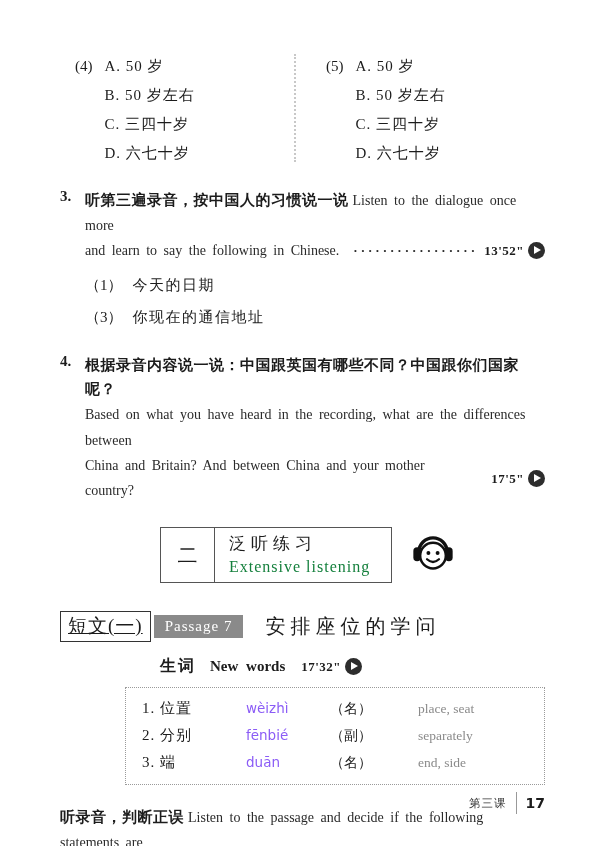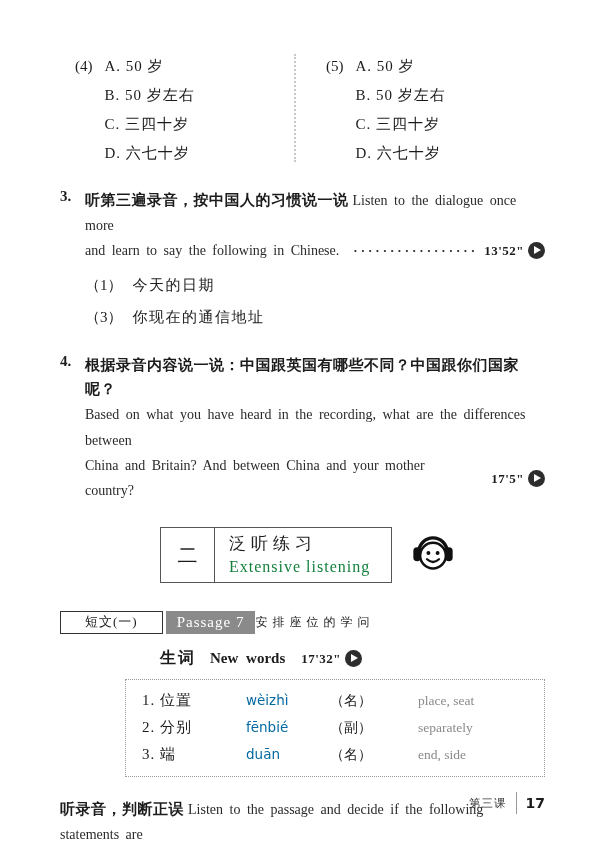--- a/index.html
+++ b/index.html
@@ -46,33 +46,33 @@
   .section-box { display:flex; width:232px; border:1px solid #555; height:56px; }
   .section-box .cell-num { width:54px; border-right:1px solid #555; display:flex; align-items:center;
                            justify-content:center; font-size:20px; }
   .section-box .cell-title { flex:1; padding:4px 0 0 14px; }
   .sec-zh { font-size:17px; letter-spacing:5px; line-height:24px; }
   .sec-en { font-size:16px; color:#15803d; line-height:22px; letter-spacing:1px; }
   .headphones { margin-left:18px; }
 
   
   .passage-row { display:flex; align-items:center; margin-top:28px; }
-  .passage-zh { border:1.5px solid #333; padding:1px 24px 2px; font-size:13px; letter-spacing:1px; }
+  .passage-zh { border:1.5px solid #333; padding:1px 7px 2px; font-size:19px; letter-spacing:1px;text-decoration:underline; }
   .passage-en { background:#8a8a8a; color:#fff; padding:2.5px 11px 3.5px; font-size:15px; margin-left:3px;
                 letter-spacing:1px; }
-  .passage-title { font-size:12px; letter-spacing:5px; }
+  .passage-title { font-size:20px; letter-spacing:5px; margin-left:22px; }
 
   
   .newwords-row { display:flex; align-items:center; margin:14px 0 0 100px;text-align:right; }
   .nw-zh { font-weight:bold; font-size:16px; letter-spacing:2px; }
   .nw-en { font-weight:bold; font-size:15px; margin:0 16px 0 14px; word-spacing:4px; }
   .vocab-box { margin:10px 0 0 65px; width:420px; border:1px dotted #9a9a9a; padding:7px 16px 8px; }
   .vocab-row { display:grid; grid-template-columns:104px 84px 88px 1fr; line-height:26px; align-items:baseline; }
   .v-word { font-size:15px; letter-spacing:1px; }
-  .v-pinyin { font-family:"DejaVu Sans", sans-serif; font-size:13.5px; color:#0369a1; }
+  .v-pinyin { font-family:"DejaVu Sans", sans-serif; font-size:13.5px; color:#8b5cf6; }
   .v-pos { font-size:14px; }
   .v-meaning { font-size:13.5px; color:#8a8a8a; }
 
   
   .listening { margin-top:20px; }
 
   
   .footer { position:absolute; top:792px; right:55px; display:flex; align-items:center; }
   .footer-lesson { font-size:11.5px; color:#333; letter-spacing:1px; }
   .footer-sep { width:1px; height:22px; background:#999; margin:0 9px; }

